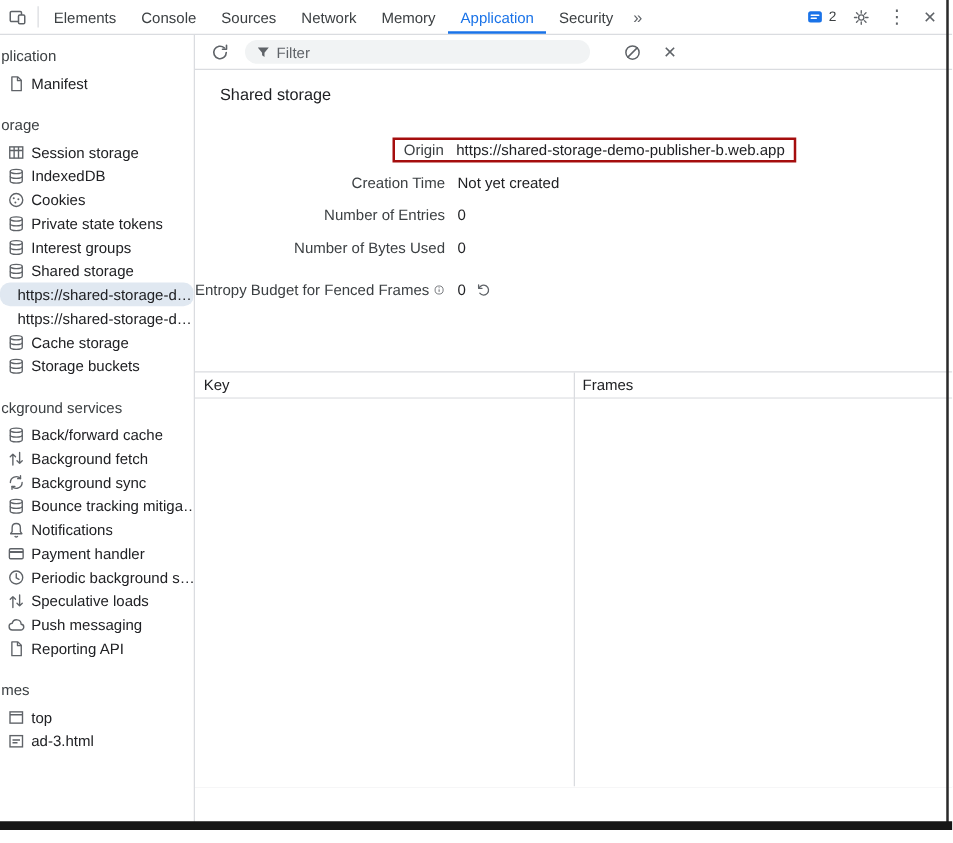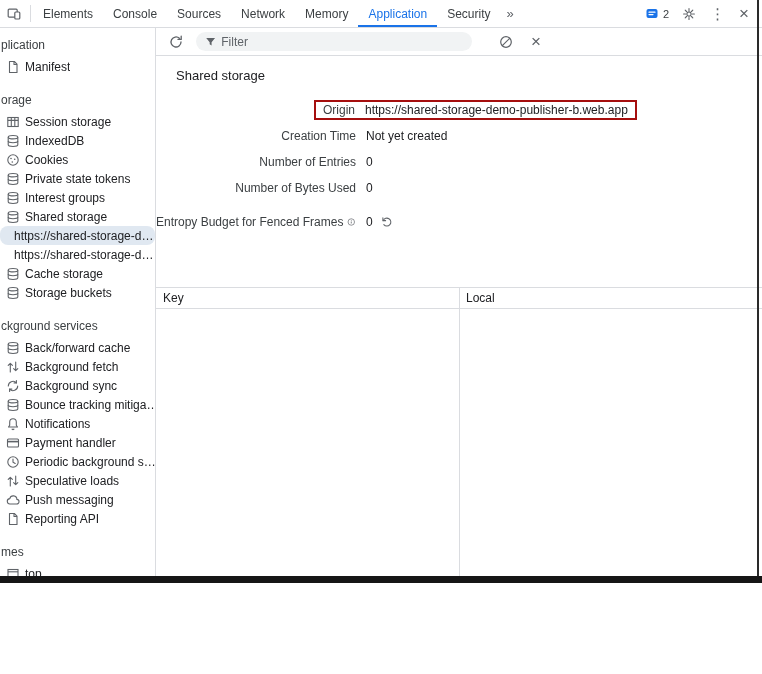--- a/index.html
+++ b/index.html
@@ -11,21 +11,21 @@
     --icon-gray:#5f6368;
     --text:#202124;
   }
   *{margin:0;padding:0;box-sizing:border-box;}
   html,body{background:#fff;}
   body{
     width:762px;height:674px;overflow:hidden;
     font-family:"Liberation Sans","DejaVu Sans",sans-serif;
     font-size:12px;color:var(--text);
   }
-  #app{position:relative;width:762px;height:583px;background:#fff;overflow:hidden;}
+  #app{position:relative;width:762px;height:664px;background:#fff;overflow:hidden;}
 
   
   .tabbar{height:28px;display:flex;align-items:stretch;border-bottom:1px solid var(--border);background:#fff;}
   .iconbtn{background:none;border:none;display:flex;align-items:center;justify-content:center;color:var(--icon-gray);padding:0 5px;cursor:default;}
   .tabbar .iconbtn.devicebtn{padding:0 7px;}
   .vsep{width:1px;background:var(--border);margin:5px 2px;}
   .tabs{display:flex;align-items:stretch;}
   .tab{display:flex;align-items:center;padding:0 10px;color:#3c4043;white-space:nowrap;}
   .tab.active{color:var(--accent);box-shadow:inset 0 -2px 0 var(--accent);}
   .tab.overflow{padding:0 6px;color:var(--icon-gray);font-size:13px;}
@@ -51,21 +51,21 @@
 
   
   .ptoolbar{height:28px;border-bottom:1px solid var(--border);display:flex;align-items:center;padding:0 8px;gap:8px;}
   .filter-pill{display:flex;align-items:center;gap:5px;background:var(--toolbar-pill);border-radius:10px;height:19px;width:276px;padding:0 9px;}
   .filter-input{border:none;outline:none;background:transparent;font:inherit;color:var(--text);width:100%;}
   .filter-input::placeholder{color:var(--icon-gray);}
   .gapleft{margin-left:14px;}
 
   
   .panel-title{margin:12px 0 0 20px;font-size:13px;font-weight:500;color:var(--text);}
-  .meta{margin-top:14px;}
+  .meta{margin-top:24px;}
   .meta-row{height:26px;display:flex;align-items:center;}
   .meta-row.entropy{margin-top:8px;}
   .mlabel{width:200px;text-align:right;color:#3c4043;flex:none;white-space:nowrap;}
   .mlabel.flexlbl{display:flex;justify-content:flex-end;align-items:center;gap:4px;}
   .mvalue{margin-left:10px;color:var(--text);white-space:nowrap;}
   .red-box{display:inline-flex;align-items:center;gap:10px;border:2px solid var(--highlight-red);padding:1px 7px;margin-left:158px;}
   .red-box .mlabel{width:auto;}
   .red-box .mvalue{margin-left:0;}
   .resetbtn{margin-left:6px;padding:0 2px;}
 
@@ -459,21 +459,21 @@
               <svg class="ic small">
                 <use href="#i-undo"></use>
               </svg>
             </button>
         </div>
       </div>
 
       <div class="datagrid">
         <div class="dg-header">
           <div class="dg-col">Key</div>
-          <div class="dg-col">Local</div>
+          <div class="dg-col">Frames</div>
         </div>
         <div class="dg-body"></div>
       </div>
 
     </main>
   </div>
 
   <div class="right-edge"></div>
   <div class="bottom-bar"></div>
 </div>

